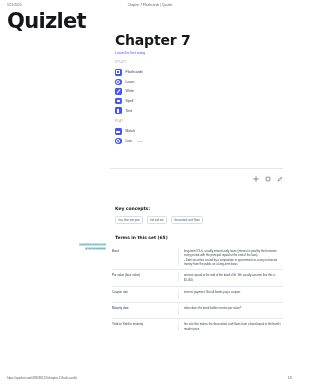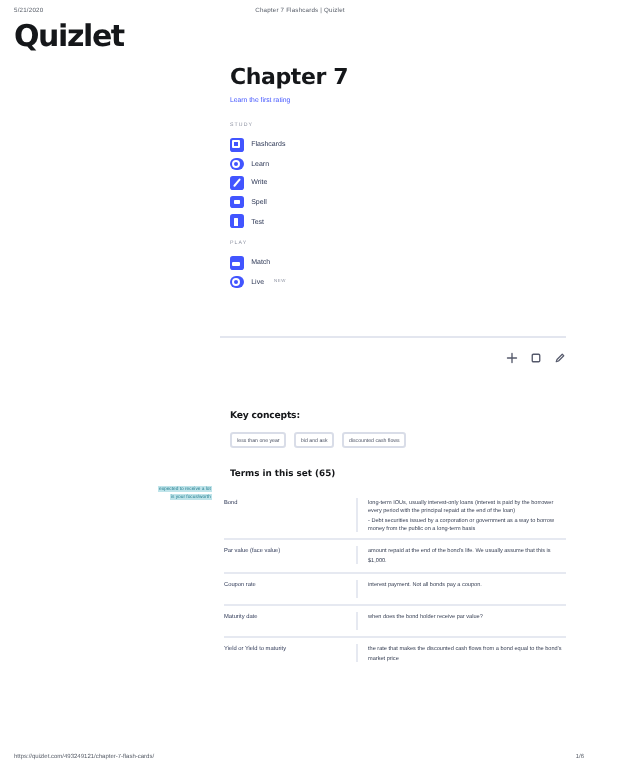--- a/index.html
+++ b/index.html
@@ -44,35 +44,35 @@
     right: 0;
     top: 0;
     text-align: center;
   }
 
   
   .brand {
     position: absolute;
     left: 7px;
     top: 9px;
-    font-size: 15px;
+    font-size: 21px;
     font-weight: bold;
     letter-spacing: -0.7px;
     color: #15171a;
     font-family: "DejaVu Sans", sans-serif;
   }
 
   
   .set-head {
     position: absolute;
     left: 115px;
     top: 32px;
   }
   .set-title {
-    font-size: 11px;
+    font-size: 14px;
     font-weight: bold;
     color: #15171a;
     letter-spacing: -.2px;
     font-family: "DejaVu Sans", sans-serif;
   }
   .set-sub {
     margin-top: 2.5px;
     font-size: 3.4px;
     color: #4255ff;
   }

